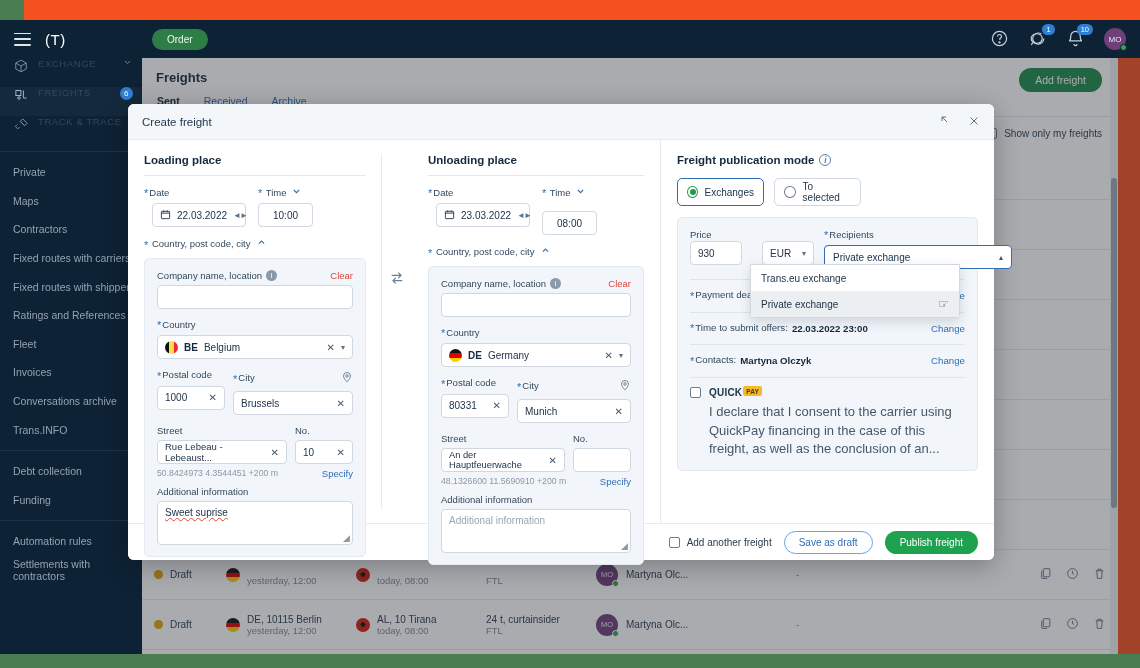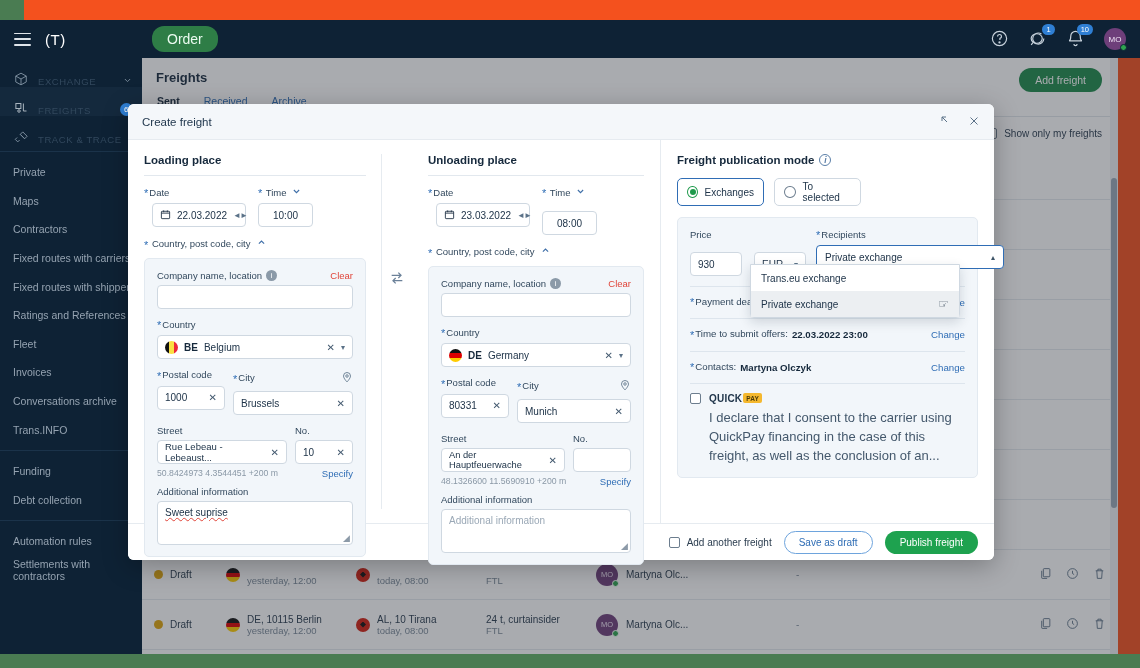--- a/index.html
+++ b/index.html
@@ -19,21 +19,21 @@
   
   .sidebar {
     position:absolute; left:0; top:20px; width:142px; height:648px;
     background:#0e2235; color:#b9c4cf;
   }
   .sb-top { height:38px; display:flex; align-items:center; gap:14px; padding-left:14px; }
   .burger { width:17px; height:13px; display:flex; flex-direction:column; justify-content:space-between; cursor:pointer;}
   .burger i { display:block; height:1.6px; background:#dfe5ea; border-radius:1px; }
   .logo-t { font-size:15px; color:#fff; letter-spacing:0.5px; font-weight:400; }
   .sb-section {
-    height:29px; display:flex; align-items:flex-end; gap:9px; padding-left:13px;
+    height:29px; display:flex; align-items:flex-start; gap:9px; padding-left:13px;
     font-size:9.5px; letter-spacing:0.6px; color:#97a5b3; cursor:pointer;
   }
   .sb-section.active { background:#14293d; color:#e5ebf0; }
   .sb-section .ic { width:16px; height:16px; flex:0 0 16px; opacity:.75; display:flex; align-items:center; justify-content:center;}
   .sb-section .lbl { flex:1; }
   .sb-section .chev { margin-right:10px; opacity:.7; }
   .sb-badge {
     width:13px;height:13px;border-radius:50%;background:#2f7fd4;color:#fff;
     font-size:8px;display:flex;align-items:center;justify-content:center;margin-right:9px;
   }
@@ -42,21 +42,21 @@
     height:28.6px; display:flex; align-items:center; padding-left:13px;
     font-size:10.5px; color:#95a3b1; cursor:pointer;
   }
 
   
   .topbar {
     position:absolute; left:142px; top:20px; width:998px; height:38px;
     background:#0e2235; display:flex; align-items:center;
   }
   .order-pill {
-    margin-left:10px; background:#2e7d46; color:#eafbef; font-size:14px;
+    margin-left:10px; background:#2e7d46; color:#eafbef; font-size:10px;
     border-radius:12px; padding:5px 15px; cursor:pointer;
   }
   .topbar-right { margin-left:auto; display:flex; align-items:center; gap:18px; padding-right:14px; }
   .tb-ic { position:relative; width:20px; height:20px; cursor:pointer; color:#c7d2dc; }
   .tb-badge {
     position:absolute; right:-7px; top:-5px; background:#2f7fd4; color:#fff;
     border-radius:8px; font-size:7.5px; padding:1px 4px; line-height:1.25; min-width:13px; text-align:center;
   }
   .avatar {
     width:22px; height:22px; border-radius:50%; background:#6e3f7a; color:#f0e3f5;
@@ -280,22 +280,22 @@
     <div class="sb-item">Maps</div>
     <div class="sb-item">Contractors</div>
     <div class="sb-item">Fixed routes with carriers</div>
     <div class="sb-item">Fixed routes with shippers</div>
     <div class="sb-item">Ratings and References</div>
     <div class="sb-item">Fleet</div>
     <div class="sb-item">Invoices</div>
     <div class="sb-item">Conversations archive</div>
     <div class="sb-item">Trans.INFO</div>
     <div class="sb-divider"></div>
+    <div class="sb-item">Debt collection</div>
     <div class="sb-item">Funding</div>
-    <div class="sb-item">Debt collection</div>
     <div class="sb-divider"></div>
     <div class="sb-item">Automation rules</div>
     <div class="sb-item">Settlements with contractors</div>
   </div>
 
   <div class="topbar">
     <div class="order-pill">Order</div>
     <div class="topbar-right">
       <div class="tb-ic">
         <svg width="19" height="19" viewBox="0 0 24 24" fill="none" stroke="#c7d2dc" stroke-width="1.5">
@@ -709,21 +709,21 @@
           <div class="mode">
             <span class="radio"></span>
             <span>To selected</span>
           </div>
         </div>
 
         <div class="pubpanel">
           <div class="price-row">
             <div>
               <div class="lbl">Price</div>
-              <div style="display:flex; gap:8px; margin-top:12px">
+              <div style="display:flex; gap:16px; margin-top:1px">
                 <div class="fld price-inp">
                   <span class="val">930</span>
                 </div>
                 <div class="fld cur-inp" style="margin-left:4px">
                   <span class="val">EUR</span>
                   <span class="car">▾</span>
                 </div>
               </div>
             </div>
             <div>

